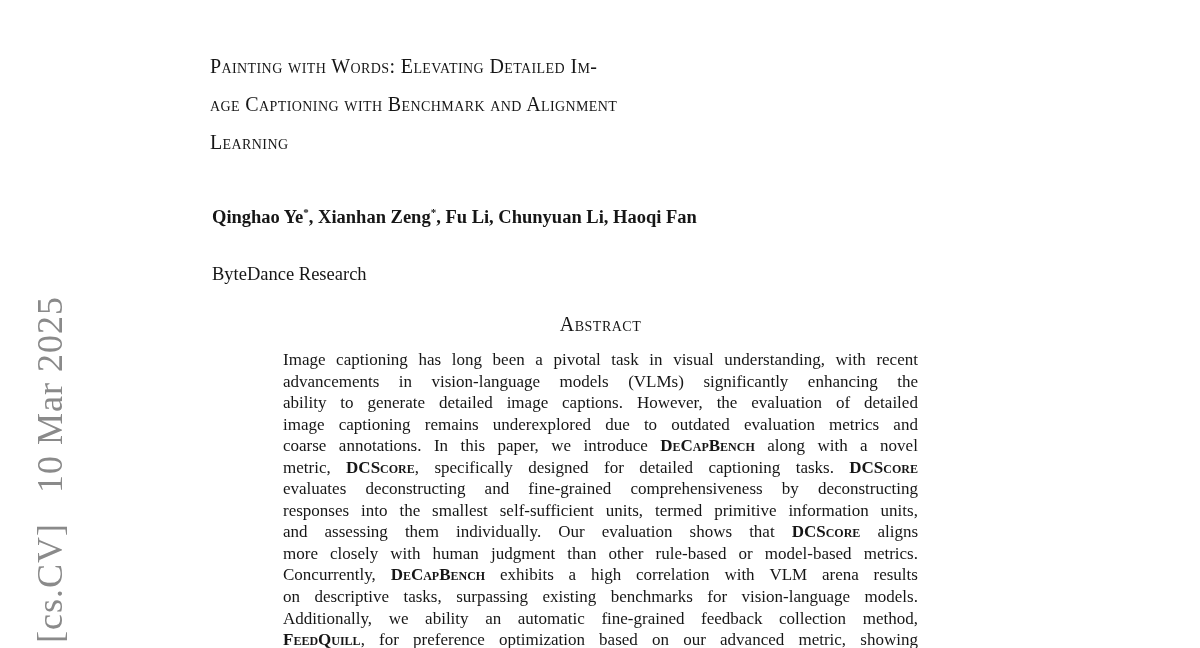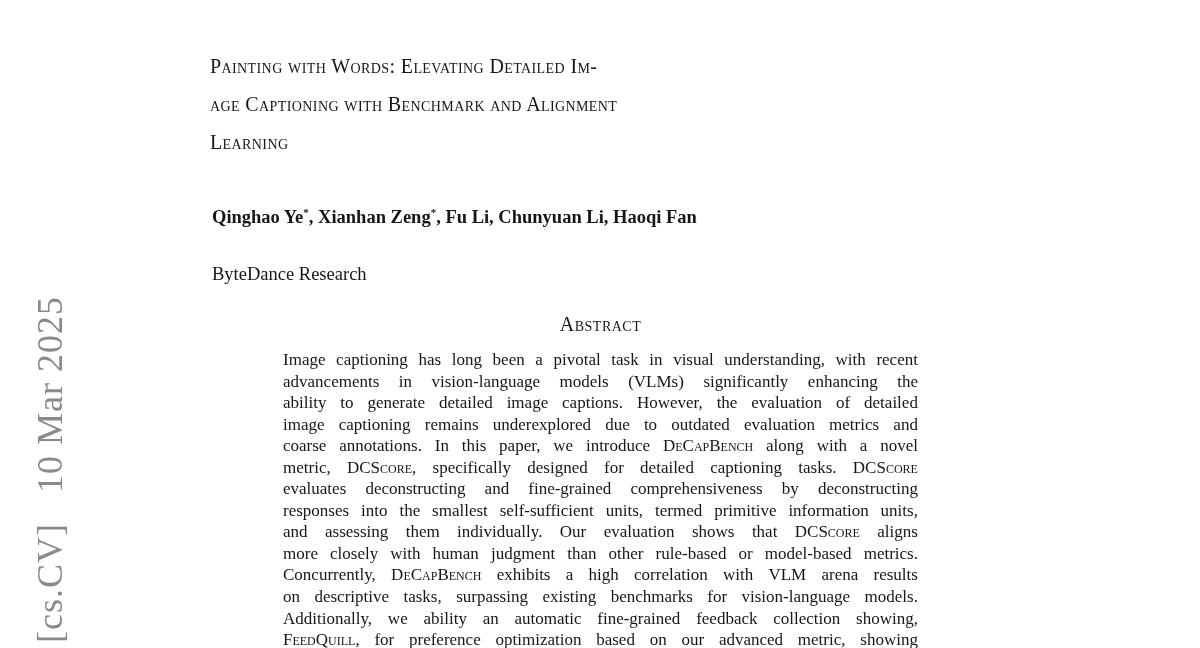--- a/index.html
+++ b/index.html
@@ -39,21 +39,21 @@
   }
   .abs-body {
     position:absolute; left:283px; top:349px; width:635px;
     font-size:17px;
   }
   .abs-line {
     display:flex; justify-content:space-between; align-items:center;
     line-height:21.55px; white-space:nowrap;
   }
   .abs-line > span { flex:0 0 auto; }
-  .sc { font-variant:small-caps; }
+  .sc { font-variant:small-caps;font-weight:bold; }
 </style>
 </head>
 <body>
 
 <div class="page">
 
   <div class="watermark">[cs.CV]   10 Mar 2025</div>
 
   <h1 class="title">
     <span class="tline">Painting with Words: Elevating Detailed Im-</span>
@@ -214,21 +214,21 @@
       </div>
     <div class="abs-line">
         <span>Additionally,</span>
         <span>we</span>
         <span>ability</span>
         <span>an</span>
         <span>automatic</span>
         <span>fine-grained</span>
         <span>feedback</span>
         <span>collection</span>
-        <span>showing,</span>
+        <span>method,</span>
       </div>
     <div class="abs-line">
         <span><span class="sc">FeedQuill</span>,</span>
         <span>for</span>
         <span>preference</span>
         <span>optimization</span>
         <span>based</span>
         <span>on</span>
         <span>our</span>
         <span>advanced</span>

